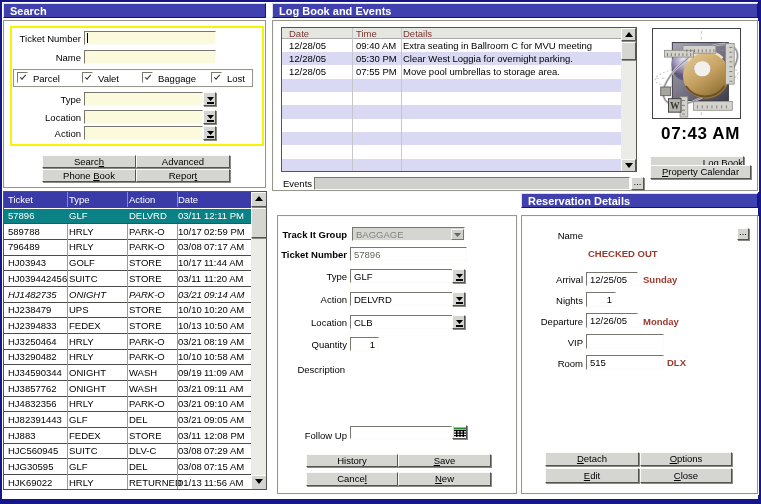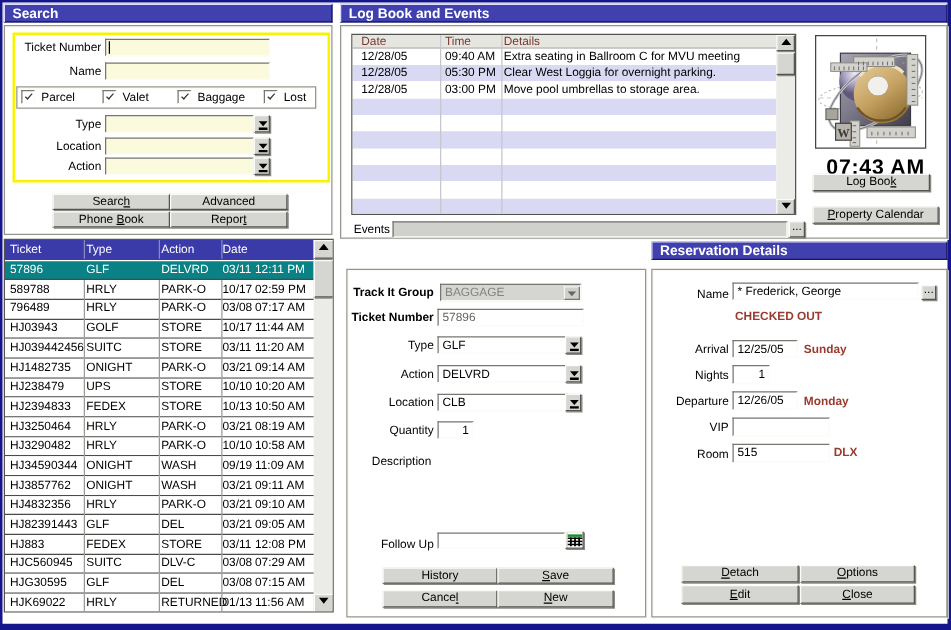--- a/index.html
+++ b/index.html
@@ -125,21 +125,21 @@
         <div class="abs" style="left:0;top:79.32px;width:247px;height:15.68px;background:#fff;border-bottom:1px solid #4a4a46;">
           <span class="abs" style="left:4px;top:1.5px;">HJ039442456</span>
           <span class="abs" style="left:65px;top:1.5px;">SUITC</span>
           <span class="abs" style="left:125px;top:1.5px;">STORE</span>
           <span class="abs" style="left:174px;top:1.5px;">03/11</span>
           <span class="abs" style="left:200px;top:1.5px;">11:20 AM</span>
           <span class="abs" style="left:63px;top:0;width:1px;height:15.68px;background:#9a9a96;"></span>
           <span class="abs" style="left:123px;top:0;width:1px;height:15.68px;background:#9a9a96;"></span>
           <span class="abs" style="left:173px;top:0;width:1px;height:15.68px;background:#9a9a96;"></span>
         </div>
-        <div class="abs" style="left:0;top:95px;width:247px;height:15.68px;background:#fff;border-bottom:1px solid #4a4a46;">
+        <div class="abs" style="left:0;top:95px;width:247px;height:15.68px;background:#fff;border-bottom:1px solid #4a4a46;font-style:italic;">
           <span class="abs" style="left:4px;top:1.5px;">HJ1482735</span>
           <span class="abs" style="left:65px;top:1.5px;">ONIGHT</span>
           <span class="abs" style="left:125px;top:1.5px;">PARK-O</span>
           <span class="abs" style="left:174px;top:1.5px;">03/21</span>
           <span class="abs" style="left:200px;top:1.5px;">09:14 AM</span>
           <span class="abs" style="left:63px;top:0;width:1px;height:15.68px;background:#9a9a96;"></span>
           <span class="abs" style="left:123px;top:0;width:1px;height:15.68px;background:#9a9a96;"></span>
           <span class="abs" style="left:173px;top:0;width:1px;height:15.68px;background:#9a9a96;"></span>
         </div>
         <div class="abs" style="left:0;top:110.68px;width:247px;height:15.68px;background:#fff;border-bottom:1px solid #4a4a46;">
@@ -290,21 +290,21 @@
           <span class="abs" style="left:74px;top:1px;">09:40 AM</span>
           <span class="abs" style="left:121px;top:1px;">Extra seating in Ballroom C for MVU meeting</span>
         </div>
         <div class="abs" style="left:0;top:23.95px;width:339px;height:13.35px;background:#D9D9F3;">
           <span class="abs" style="left:7px;top:1px;">12/28/05</span>
           <span class="abs" style="left:74px;top:1px;">05:30 PM</span>
           <span class="abs" style="left:121px;top:1px;">Clear West Loggia for overnight parking.</span>
         </div>
         <div class="abs" style="left:0;top:37.3px;width:339px;height:13.35px;background:#fff;">
           <span class="abs" style="left:7px;top:1px;">12/28/05</span>
-          <span class="abs" style="left:74px;top:1px;">03:00 PM</span>
+          <span class="abs" style="left:74px;top:1px;">07:55 PM</span>
           <span class="abs" style="left:121px;top:1px;">Move pool umbrellas to storage area.</span>
         </div>
         <div class="abs" style="left:0;top:50.65px;width:339px;height:13.35px;background:#D9D9F3;">
           <span class="abs" style="left:7px;top:1px;"></span>
           <span class="abs" style="left:74px;top:1px;"></span>
           <span class="abs" style="left:121px;top:1px;"></span>
         </div>
         <div class="abs" style="left:0;top:64px;width:339px;height:13.35px;background:#fff;">
           <span class="abs" style="left:7px;top:1px;"></span>
           <span class="abs" style="left:74px;top:1px;"></span>
@@ -398,21 +398,21 @@
     <path d="M46 79v3 M51 79v3 M56 79v3 M61 79v3 M66 79v3 M71 79v3 M76 79v3"></path>
     <path d="M30 74h3 M30 79h3 M30 84h3 M30 88h3"></path>
   </g>
   <rect x="8" y="60" width="10" height="9" fill="#A8A49E" stroke="#55534E" stroke-width="0.8"></rect>
   <rect x="16" y="72" width="13" height="14" fill="#B6B2AC" stroke="#44423E" stroke-width="1"></rect>
   <text x="17.5" y="83" font-size="10" fill="#3A3834" font-family="Liberation Serif" font-weight="bold">W</text>
   <circle cx="72" cy="22" r="1.2" fill="#888"></circle>
 </svg>
 </div>
 <div class="abs" style="left:648px; top:122px; width:101px; text-align:center; font-weight:bold; font-size:17px; letter-spacing:0.6px;">07:43 AM</div>
-<div class="btn" style="left:648px; top:137px; width:94px; height:14px;">Log Boo<u>k</u></div>
+<div class="btn" style="left:648px; top:154px; width:94px; height:14px;text-align:right;">Log Boo<u>k</u></div>
 <div class="btn" style="left:648px; top:163px; width:101px; height:14px;"><u>P</u>roperty Calendar</div>
 
 <div class="frame" style="left:275px; top:213px; width:240px; height:279px;"></div>
 
 <div class="lbl" style="left:200px; top:227px; width:145px; font-weight:bold;">Track It Group</div>
 <div class="tb" style="left:350px; top:225px; width:113px; height:14px; background:#D5D5D2; color:#82827E;">BAGGAGE</div>
 <div class="abs" style="left:449px; top:227px; width:13px; height:11px; background:#CFCFCB; border-top:1px solid #F4F4F0; border-left:1px solid #F4F4F0; border-bottom:1px solid #77776F; border-right:1px solid #77776F;">
       <svg width="7" height="4" viewBox="0 0 7 4" style="position:absolute;left:2px;top:3px;">
         <path d="M0 0h7L3.5 4z" fill="#666"></path>
       </svg>
@@ -468,21 +468,20 @@
 
 <div class="btn" style="left:304px; top:452px; width:92px; height:13px;">History</div>
 <div class="btn" style="left:396px; top:452px; width:93px; height:13px;"><u>S</u>ave</div>
 <div class="btn" style="left:304px; top:470px; width:92px; height:14px;">Cance<u>l</u></div>
 <div class="btn" style="left:396px; top:470px; width:93px; height:14px;"><u>N</u>ew</div>
 
 <div class="tbar" style="left:519px; top:191px; width:237px;">Reservation Details</div>
 <div class="frame" style="left:519px; top:213px; width:237px; height:279px;"></div>
 
 <div class="lbl" style="left:460px; top:228px; width:121px;">Name</div>
-<div class="tb" style="left:584px; top:224px; width:149px; height:14px;">* Frederick, George</div>
 <div class="btn" style="left:735px; top:226px; width:12px; height:12px; line-height:6px;">...</div>
 <div class="abs red" style="left:586px; top:246px; font-weight:bold;">CHECKED OUT</div>
 
 <div class="lbl" style="left:460px; top:272px; width:121px;">Arrival</div>
 <div class="tb" style="left:584px; top:270px; width:52px; height:14px;">12/25/05</div>
 <div class="abs red" style="left:641px; top:272px; font-weight:bold;">Sunday</div>
 
 <div class="lbl" style="left:460px; top:293px; width:121px;">Nights</div>
 <div class="tb" style="left:584px; top:290px; width:30px; height:15px; text-align:right; padding-right:3px;">1</div>
 

